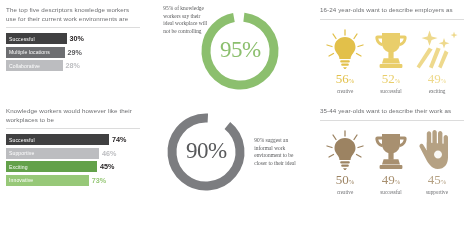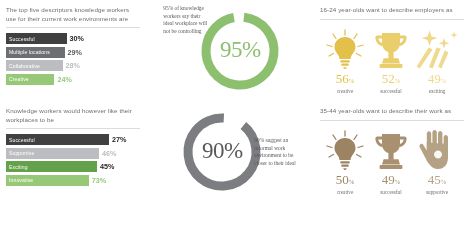--- a/index.html
+++ b/index.html
@@ -132,38 +132,32 @@
               <span class="bar-label">Multiple locations</span>
             </div>
             <span class="bar-val" style="color: rgb(88, 89, 91);">29%</span>
           </div>
           <div class="bar-row">
             <div class="bar" style="width: 56.56px; background: rgb(188, 189, 192);">
               <span class="bar-label">Collaborative</span>
             </div>
             <span class="bar-val" style="color: rgb(188, 189, 192);">28%</span>
           </div>
-          <div class="bar-row">
-            <div class="bar" style="width: 48.48px; background: rgb(151, 200, 120);">
-              <span class="bar-label">Creative</span>
-            </div>
-            <span class="bar-val" style="color: rgb(151, 200, 120);">24%</span>
-          </div>
         </div>
     </div>
 
     <div class="panel panel-bottom">
       <div class="head">Knowledge workers would however like their workplaces to be</div>
       <div class="rule"></div>
       <div class="bars" id="bars-bottom">
           <div class="bar-row">
             <div class="bar" style="width: 103.02px; background: rgb(64, 64, 65);">
               <span class="bar-label">Successful</span>
             </div>
-            <span class="bar-val" style="color: rgb(35, 31, 32);">27%</span>
+            <span class="bar-val" style="color: rgb(35, 31, 32);">74%</span>
           </div>
           <div class="bar-row">
             <div class="bar" style="width: 92.92px; background: rgb(188, 189, 192);">
               <span class="bar-label">Supportive</span>
             </div>
             <span class="bar-val" style="color: rgb(188, 189, 192);">46%</span>
           </div>
           <div class="bar-row">
             <div class="bar" style="width: 90.9px; background: rgb(99, 161, 74);">
               <span class="bar-label">Exciting</span>
@@ -187,21 +181,21 @@
       <div class="donut-cap" style="left:3px; top:5px;">95% of knowledge workers say their ideal workplace will not be controlling</div>
       <div class="donut-wrap" style="left:38px; top:9px; width:84px; height:84px;">
         <svg width="84" height="84" viewBox="0 0 84 84">
           <circle cx="42" cy="42" r="34" fill="none" stroke="#8cbf6e" stroke-width="9" stroke-dasharray="203 10" stroke-linecap="butt" transform="rotate(-83 42 42)"></circle>
         </svg>
         <div class="donut-num" style="top:28px; color:#8cbf6e;">95%</div>
       </div>
     </div>
 
     <div class="donut-block">
-      <div class="donut-wrap" style="left:20px; top:9px; width:84px; height:84px;">
+      <div class="donut-wrap" style="left:4px; top:9px; width:84px; height:84px;">
         <svg width="84" height="84" viewBox="0 0 84 84">
           <circle cx="42" cy="42" r="34" fill="none" stroke="#7c7d80" stroke-width="9" stroke-dasharray="192 22" stroke-linecap="butt" transform="rotate(-51 42 42)"></circle>
         </svg>
         <div class="donut-num" style="top:28px; color:#58595b;">90%</div>
       </div>
       <div class="donut-cap" style="left:94px; top:36px;">90% suggest an informal work environment to be closer to their ideal</div>
     </div>
 
   </div>
 

